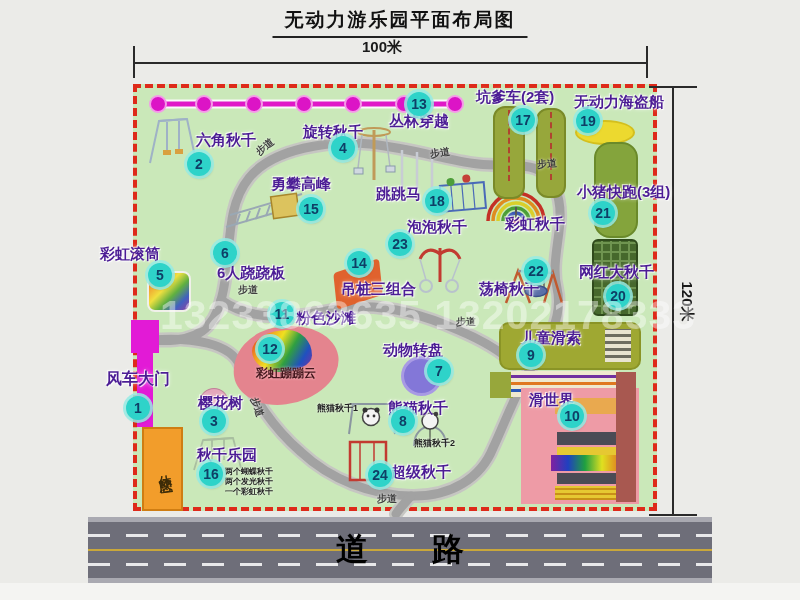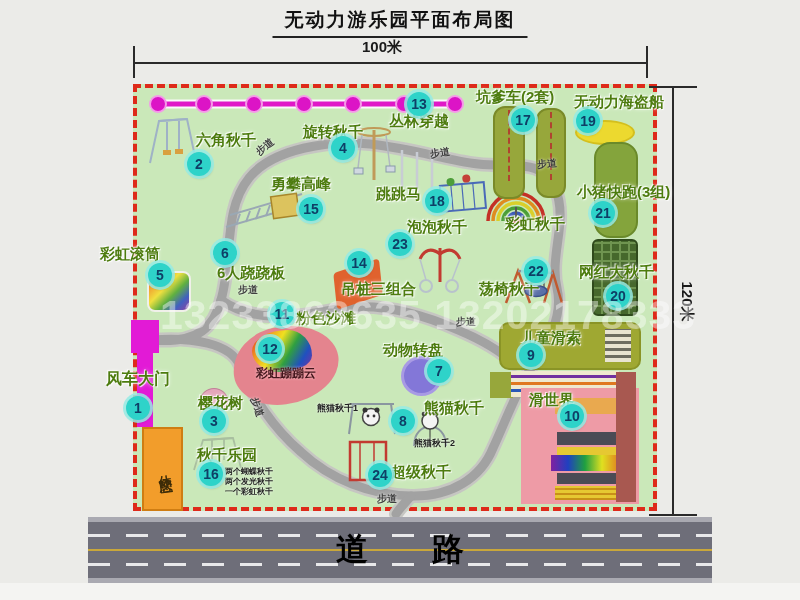--- a/index.html
+++ b/index.html
@@ -14,21 +14,21 @@
   .dimlabel{font-size:15px;font-weight:bold;color:#1a1a1a;z-index:9;white-space:nowrap;}
   
   #park{left:133px;top:84px;width:524px;height:427px;box-sizing:border-box;
         background:#cae8b9;border:4px dashed #de2a1a;z-index:1;}
   
   #ov{left:0;top:0;z-index:5;pointer-events:none;}
   
   .mk{width:24px;height:24px;border-radius:50%;background:#2ed3c9;
       box-shadow:0 0 0 3px rgba(150,235,228,.85),1px 2px 3px rgba(0,0,0,.25);
       color:#0e3f66;font-weight:bold;font-size:14px;text-align:center;line-height:24px;z-index:30;}
-  .lb{font-weight:bold;font-size:15px;color:#4d7c0f;white-space:nowrap;z-index:28;
+  .lb{font-weight:bold;font-size:15px;color:#4c1d95;white-space:nowrap;z-index:28;
       text-shadow:-1px -1px 0 rgba(255,255,255,.75),1px 1px 0 rgba(255,255,255,.75),0 0 4px rgba(255,255,255,.9);}
   .sub{font-size:9px;font-weight:bold;color:#222;white-space:nowrap;z-index:28;
        text-shadow:0 0 3px rgba(255,255,255,.9);}
   .bd{font-size:10px;font-weight:bold;color:#3f3f3f;z-index:27;white-space:nowrap;
       text-shadow:0 0 3px rgba(255,255,255,.8);}
   
   .ic{z-index:6;}
   #ic-gate-top{left:131px;top:320px;width:28px;height:33px;background:#e21ad6;z-index:12;}
   #ic-gate-low{left:137px;top:353px;width:16px;height:74px;background:#e21ad6;z-index:12;}
   #ic-rest{left:142px;top:427px;width:37px;height:80px;background:#f29d2b;border:2px solid #cf7d12;
@@ -280,21 +280,21 @@
   <div class="abs mk" style="left:388px;top:232px;">23</div>
   <div class="abs mk" style="left:368px;top:463px;">24</div>
 
   <div class="abs lb" style="left:106px;top:369px;font-size:16px;">风车大门</div>
   <div class="abs lb" style="left:196px;top:131px;">六角秋千</div>
   <div class="abs lb" style="left:189px;top:394px;padding-left:9px;">樱花树</div>
   <div class="abs lb" style="left:303px;top:123px;">旋转秋千</div>
   <div class="abs lb" style="left:100px;top:245px;">彩虹滚筒</div>
   <div class="abs lb" style="left:217px;top:264px;">6人跷跷板</div>
   <div class="abs lb" style="left:383px;top:341px;">动物转盘</div>
-  <div class="abs lb" style="left:424px;top:399px;">熊猫秋千</div>
+  <div class="abs lb" style="left:388px;top:399px;">熊猫秋千</div>
   <div class="abs lb" style="left:521px;top:329px;">儿童滑索</div>
   <div class="abs lb" style="left:529px;top:391px;">滑世界</div>
   <div class="abs lb" style="left:296px;top:309px;">粉色沙滩</div>
   <div class="abs lb" style="left:256px;top:365px;font-size:12px;color:#43161c;text-shadow:0 0 3px rgba(255,200,205,.9);">彩虹蹦蹦云</div>
   <div class="abs lb" style="left:389px;top:112px;">丛林穿越</div>
   <div class="abs lb" style="left:341px;top:280px;">吊桩三组合</div>
   <div class="abs lb" style="left:271px;top:175px;">勇攀高峰</div>
   <div class="abs lb" style="left:197px;top:446px;">秋千乐园</div>
   <div class="abs lb" style="left:476px;top:88px;">坑爹车(2套)</div>
   <div class="abs lb" style="left:376px;top:185px;">跳跳马</div>

